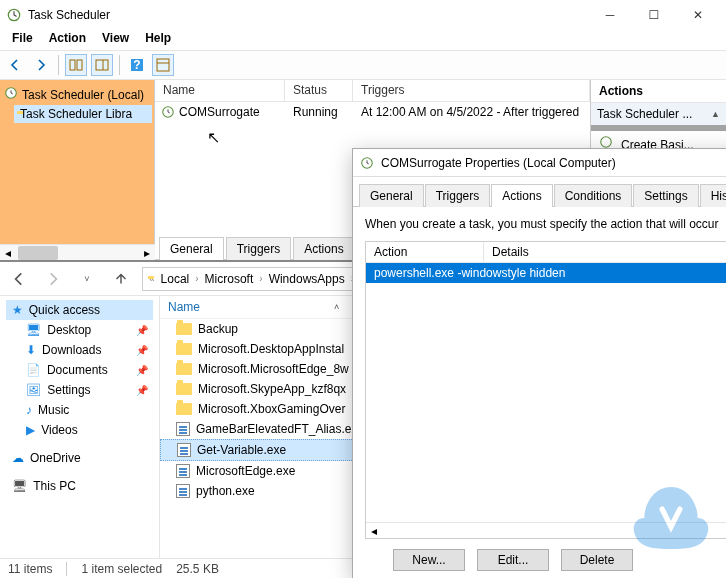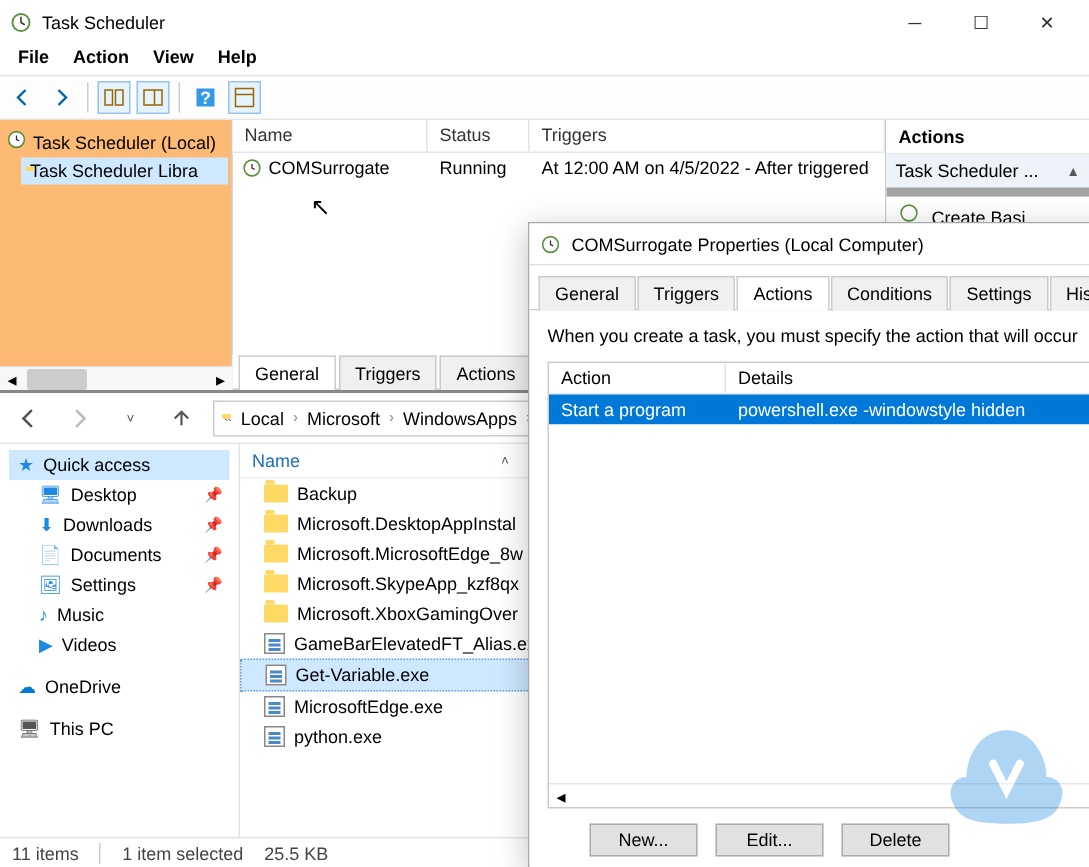--- a/index.html
+++ b/index.html
@@ -356,21 +356,20 @@
     <div class="ptab">History (disabled</div>
   </div>
   <div class="p-body">
     <div class="p-msg">When you create a task, you must specify the action that will occur</div>
     <div class="action-table">
       <div class="at-head">
         <div class="at-h at-h1">Action</div>
         <div class="at-h at-h2">Details</div>
       </div>
       <div class="at-row">
-        <div class="at-c at-h1">Start a program</div>
         <div class="at-c at-h2">powershell.exe -windowstyle hidden</div>
       </div>
       <div class="at-body"></div>
       <div class="at-scroll">
         <div class="sb-btn">◂</div>
         <div style="flex:1"></div>
         <div class="sb-btn">▸</div>
       </div>
     </div>
     <div class="p-btns">

